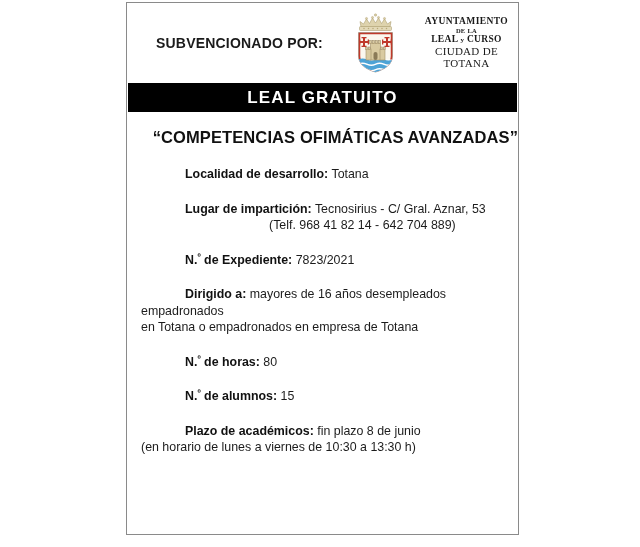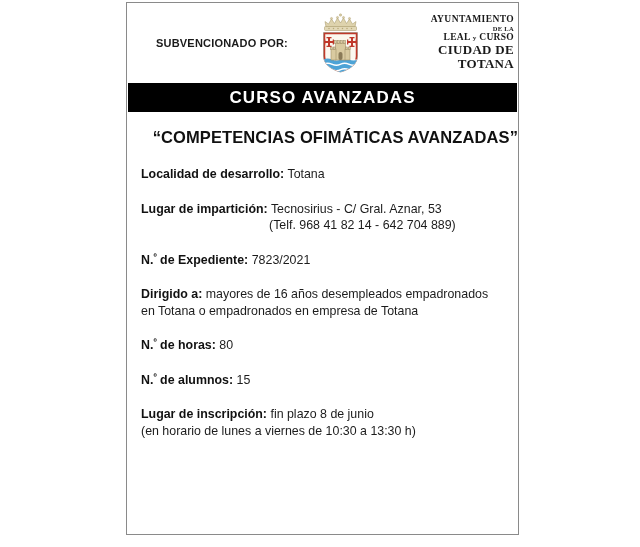--- a/index.html
+++ b/index.html
@@ -29,21 +29,21 @@
 
   
   .header-row {
     display: flex;
     align-items: center;
     height: 80px;
     padding: 0 4px 0 0;
     box-sizing: border-box;
   }
   .subv-label {
-    font-size: 11px;
+    font-size: 14px;
     font-weight: bold;
     color: #1a1a1a;
     letter-spacing: 0.2px;
     margin-left: 29px;
     white-space: nowrap;
   }
   .emblem-block {
     display: flex;
     align-items: center;
     margin-left: 31px;
@@ -51,28 +51,28 @@
   .crest {
     width: 43px;
     height: 62px;
     display: block;
     flex: 0 0 auto;
   }
   .hall-lines {
     margin-left: 22px;
     font-family: "Liberation Serif", serif;
     color: #1a1a1a;
-    text-align: right;
+    text-align: center;
     line-height: 1.12;
   }
   .hall-l1 { font-size: 9.5px; font-weight: bold; letter-spacing: 0.4px; }
   .hall-l2 { font-size: 6.5px; font-weight: bold; letter-spacing: 0.3px; }
   .hall-l3 { font-size: 9.5px; font-weight: bold; letter-spacing: 0.3px; }
   .hall-l3 .small-y { font-size: 7px; font-weight: bold; }
-  .hall-l4 { font-size: 13px; font-weight: bold; letter-spacing: 0.3px; }
+  .hall-l4 { font-size: 11px; font-weight: normal; letter-spacing: 0.3px; }
 
   
   .banner {
     background: #000000;
     color: #ffffff;
     height: 29px;
     line-height: 29px;
     text-align: center;
     font-size: 17px;
     font-weight: bold;
@@ -99,20 +99,21 @@
   .field {
     font-size: 12.4px;
     color: #1c1c1c;
     line-height: 1.33;
     margin-bottom: 18px;
   }
   .field:last-child { margin-bottom: 0; }
   .field .k {
     font-weight: bold;
     color: #111111;
+    margin-left: 44px;
   }
   .field .v { font-weight: normal; }
   .field .sub-indent {
     display: block;
     padding-left: 128px;
   }
   .field .sub-plain { display: block; }
   .field sup.ord {
     font-size: 0.72em;
     vertical-align: 0.42em;
@@ -197,21 +198,21 @@
 
       <div class="hall-lines">
         <div class="hall-l1">AYUNTAMIENTO</div>
         <div class="hall-l2">DE LA</div>
         <div class="hall-l3"><span>LEAL</span> <span class="small-y">y</span> <span>CURSO</span></div>
         <div class="hall-l4">CIUDAD DE TOTANA</div>
       </div>
     </div>
   </div>
 
-  <div class="banner">CURSO AVANZADAS</div>
+  <div class="banner">LEAL GRATUITO</div>
 
   <div class="course-title">“COMPETENCIAS OFIMÁTICAS AVANZADAS”</div>
 
   <div class="fields">
 
     <div class="field">
       <span class="k">Localidad de desarrollo:</span>
       <span class="v">Totana</span>
     </div>
 
@@ -239,19 +240,19 @@
 
     <div class="field">
       <span class="k"><span>N.</span><sup class="ord">º</sup><span> de alumnos:</span></span>
       <span class="v">15</span>
     </div>
 
 
 
 
     <div class="field">
-      <span class="k">Lugar de inscripción:</span>
+      <span class="k">Plazo de académicos:</span>
       <span class="v">fin plazo 8 de junio</span>
       <span class="v sub-plain">(en horario de lunes a viernes de 10:30 a 13:30 h)</span>
     </div>
 
   </div>
 </div>
 
 </body></html>

